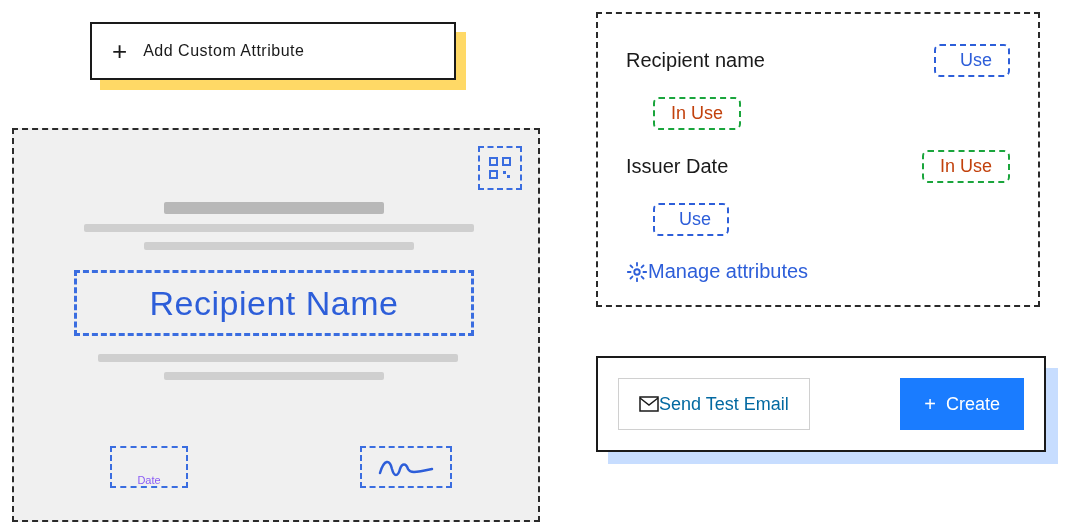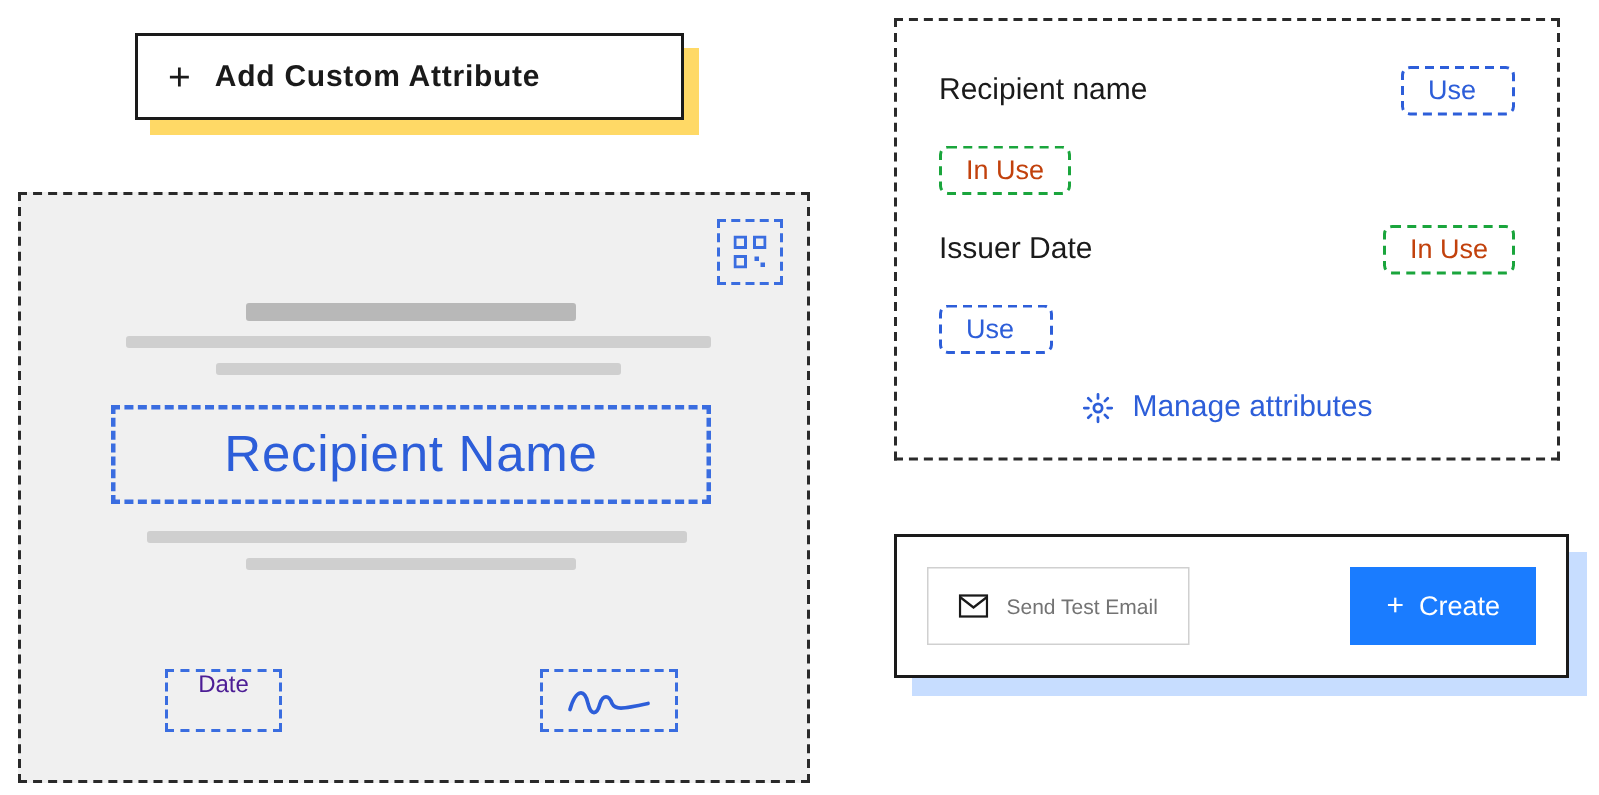--- a/index.html
+++ b/index.html
@@ -36,24 +36,23 @@
       padding: 0 20px;
       gap: 16px;
       cursor: pointer;
     }
     .add-attr-btn .plus {
       font-size: 26px;
       font-weight: 300;
       color: #1a1a1a;
     }
     .add-attr-btn .label {
-      font-size: 20px;
+      font-size: 16px;
       color: #1a1a1a;
       letter-spacing: 0.5px;
-      font-weight: bold;
     }
 
     
     .cert-panel {
       position: absolute;
       left: 12px;
       top: 128px;
       width: 528px;
       height: 394px;
       background: #f0f0f0;
@@ -102,24 +101,24 @@
     .l5 { left: 150px; top: 242px; width: 220px; height: 8px; }
 
     .date-slot {
       position: absolute;
       left: 96px;
       bottom: 32px;
       width: 78px;
       height: 42px;
       border: 2px dashed #3a6de0;
       display: flex;
-      align-items: flex-start;
+      align-items: flex-end;
       justify-content: center;
-      color: #4c1d95;
-      font-size: 16px;
+      color: #8b5cf6;
+      font-size: 11px;
       cursor: pointer;
     }
     .sig-slot {
       position: absolute;
       right: 86px;
       bottom: 32px;
       width: 92px;
       height: 42px;
       border: 2px dashed #3a6de0;
       display: flex;
@@ -149,30 +148,29 @@
       font-size: 20px;
       color: #1a1a1a;
     }
     .badge {
       border: 2px dashed;
       border-radius: 6px;
       padding: 4px 16px;
       font-size: 18px;
       cursor: pointer;
       min-width: 76px;
-      text-align: left;
+      text-align: right;
+      margin-left: 27px;
     }
     .badge.use   { color: #2d5ed9; border-color: #2d5ed9; }
     .badge.inuse { color: #c2410c; border-color: #1aa53c; }
 
     .manage-row {
       display: flex;
       align-items: center;
-      justify-content: center;
-      gap: 12px;
       margin-top: 14px;
       color: #2d5ed9;
       font-size: 20px;
       cursor: pointer;
     }
 
     
     .actions-wrap {
       position: absolute;
       left: 596px;
@@ -193,27 +191,26 @@
       border: 2px solid #1a1a1a;
       background: #fff;
       display: flex;
       align-items: center;
       padding: 0 20px;
       gap: 20px;
     }
     .send-test-btn {
       display: flex;
       align-items: center;
-      gap: 12px;
       border: 1px solid #d0d0d0;
       background: #fff;
       height: 52px;
       padding: 0 20px;
-      font-size: 14px;
-      color: #737373;
+      font-size: 18px;
+      color: #0369a1;
       cursor: pointer;
     }
     .create-btn {
       display: flex;
       align-items: center;
       gap: 10px;
       background: #1a7cff;
       color: #fff;
       border: none;
       height: 52px;

